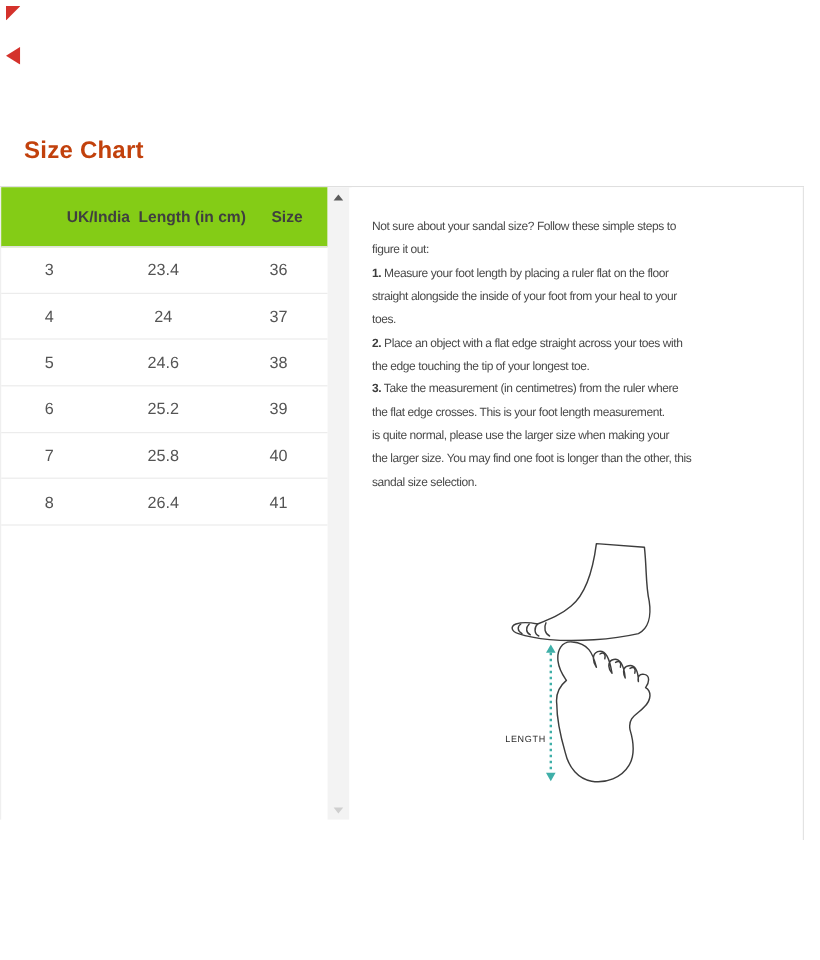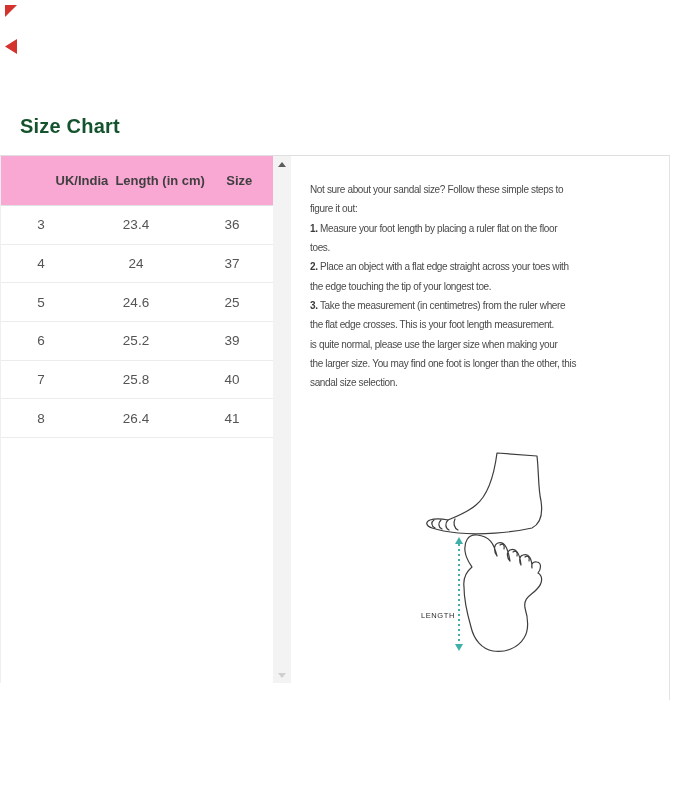--- a/index.html
+++ b/index.html
@@ -2,27 +2,27 @@
 <html><head>
 <meta charset="utf-8">
 <style>
   html,body{margin:0;padding:0;background:#fff;}
   .screen{position:relative;width:683px;height:800px;background:#ffffff;overflow:hidden;
           font-family:"Liberation Sans", sans-serif;}
   .red-mark{position:absolute;background:#d4322c;}
   .red-mark.m1{left:5px;top:5px;width:12px;height:12px;clip-path:polygon(0 0,100% 0,0 100%);}
   .red-mark.m2{left:5px;top:39px;width:12px;height:15px;clip-path:polygon(0 50%,100% 0,100% 100%);}
   .page-title{position:absolute;left:20px;top:113px;font-size:20px;line-height:26px;
-              font-weight:bold;color:#14532d;letter-spacing:.2px;}
+              font-weight:bold;color:#c2410c;letter-spacing:.2px;}
   .top-border{position:absolute;left:0;top:155px;width:670px;height:1px;background:#dfdfdf;}
 
   
   .table-panel{position:absolute;left:0;top:156px;width:290px;height:527px;background:#fff;
                border-left:1px solid #efefef;box-sizing:border-box;}
-  .thead{display:flex;width:272px;height:50px;background:#f9a8d4;border-bottom:1px solid #e0e0e0;
+  .thead{display:flex;width:272px;height:50px;background:#84cc16;border-bottom:1px solid #e0e0e0;
          box-sizing:border-box;padding-left:48px;}
   .thead .cell{display:flex;align-items:center;justify-content:center;font-size:13px;
                font-weight:bold;color:#3f3f3f;}
   .trow{display:flex;width:272px;height:38.67px;border-bottom:1px solid #ececec;box-sizing:border-box;}
   .trow .cell{display:flex;align-items:center;justify-content:center;font-size:13.5px;color:#545454;}
   .c1{width:80px;}.c2{width:110px;}.c3{width:82px;}
 
   .vscroll{position:absolute;left:272px;top:0;width:18px;height:527px;background:#f3f3f3;}
   .caret-up{position:absolute;left:5px;top:6px;width:0;height:0;
             border-left:4px solid transparent;border-right:4px solid transparent;
@@ -70,21 +70,21 @@
           <div class="cell c3">36</div>
         </div>
         <div class="trow">
           <div class="cell c1">4</div>
           <div class="cell c2">24</div>
           <div class="cell c3">37</div>
         </div>
         <div class="trow">
           <div class="cell c1">5</div>
           <div class="cell c2">24.6</div>
-          <div class="cell c3">25</div>
+          <div class="cell c3">38</div>
         </div>
         <div class="trow">
           <div class="cell c1">6</div>
           <div class="cell c2">25.2</div>
           <div class="cell c3">39</div>
         </div>
         <div class="trow">
           <div class="cell c1">7</div>
           <div class="cell c2">25.8</div>
           <div class="cell c3">40</div>
@@ -99,20 +99,21 @@
       <div class="caret-up"></div>
       <div class="caret-down"></div>
     </div>
   </div>
 
   <div class="info-panel">
     <div class="info-text" id="info-text">
         <div class="info-line">Not sure about your sandal size? Follow these simple steps to</div>
         <div class="info-line">figure it out:</div>
         <div class="info-line"><b>1.</b> Measure your foot length by placing a ruler flat on the floor</div>
+        <div class="info-line">straight alongside the inside of your foot from your heal to your</div>
         <div class="info-line">toes.</div>
         <div class="info-line"><b>2.</b> Place an object with a flat edge straight across your toes with</div>
         <div class="info-line">the edge touching the tip of your longest toe.</div>
         <div class="info-line"><b>3.</b> Take the measurement (in centimetres) from the ruler where</div>
         <div class="info-line">the flat edge crosses. This is your foot length measurement.</div>
         <div class="info-line">is quite normal, please use the larger size when making your</div>
         <div class="info-line">the larger size. You may find one foot is longer than the other, this</div>
         <div class="info-line">sandal size selection.</div>
       </div>
 

